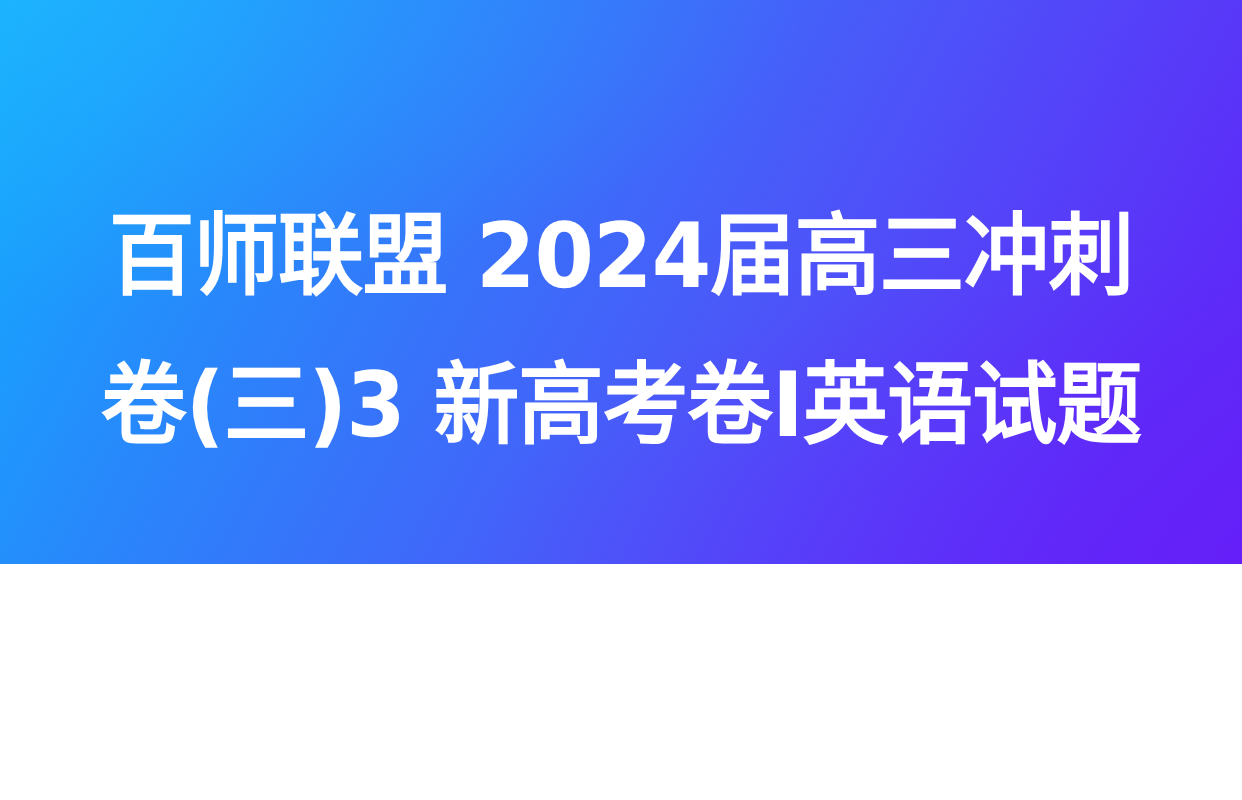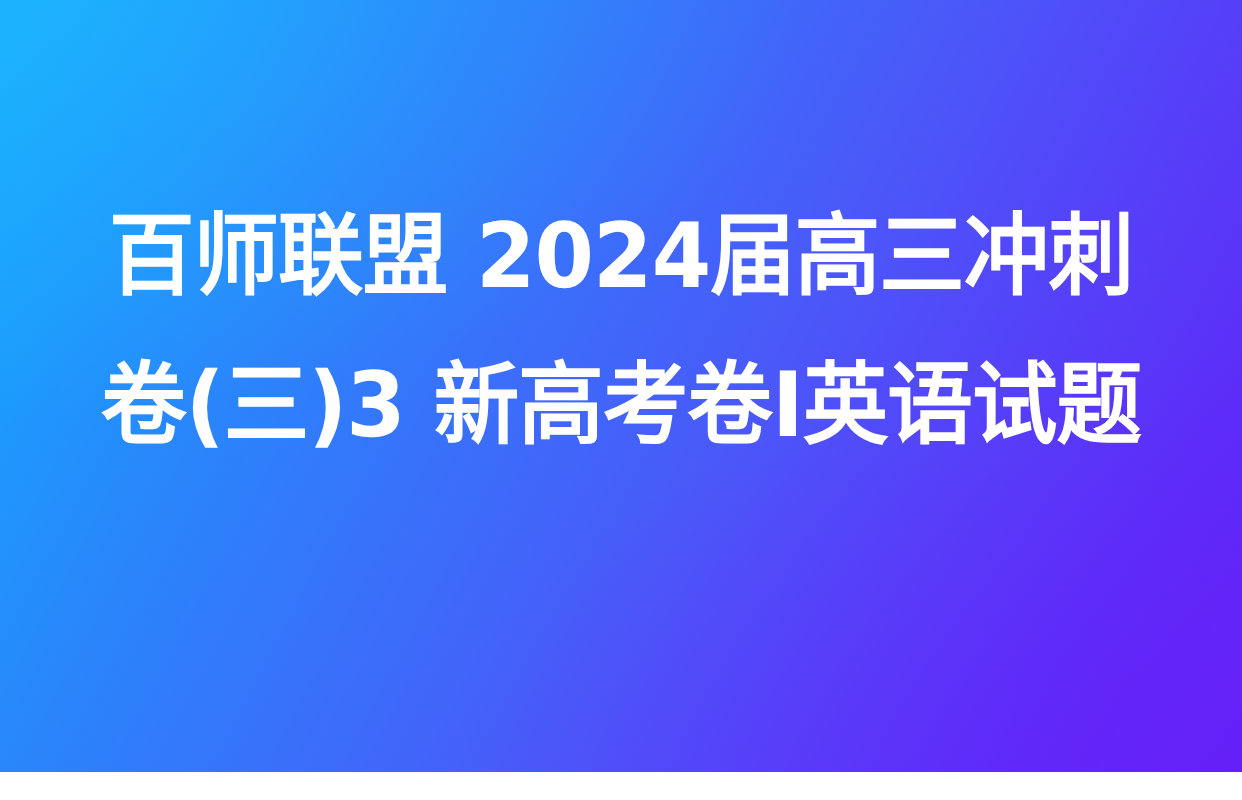--- a/index.html
+++ b/index.html
@@ -10,21 +10,21 @@
   }
 
   body {
     font-family: "Liberation Sans", "DejaVu Sans", sans-serif;
   }
 
   
   .poster {
     position: relative;
     width: 1242px;
-    height: 772px;
+    height: 564px;
     overflow: hidden;
     box-sizing: border-box;
   }
 
   
   .poster-bg {
     position: absolute;
     inset: 0;
     background:
       linear-gradient(

